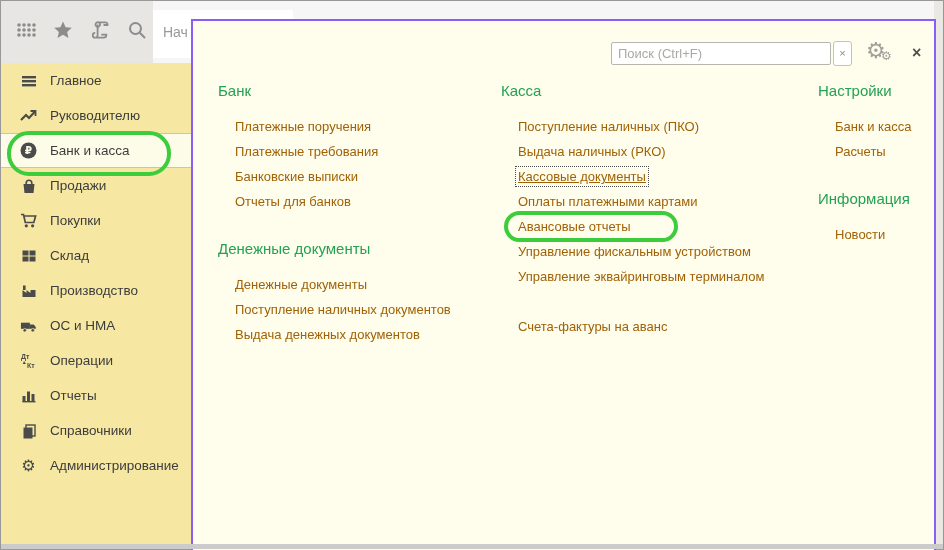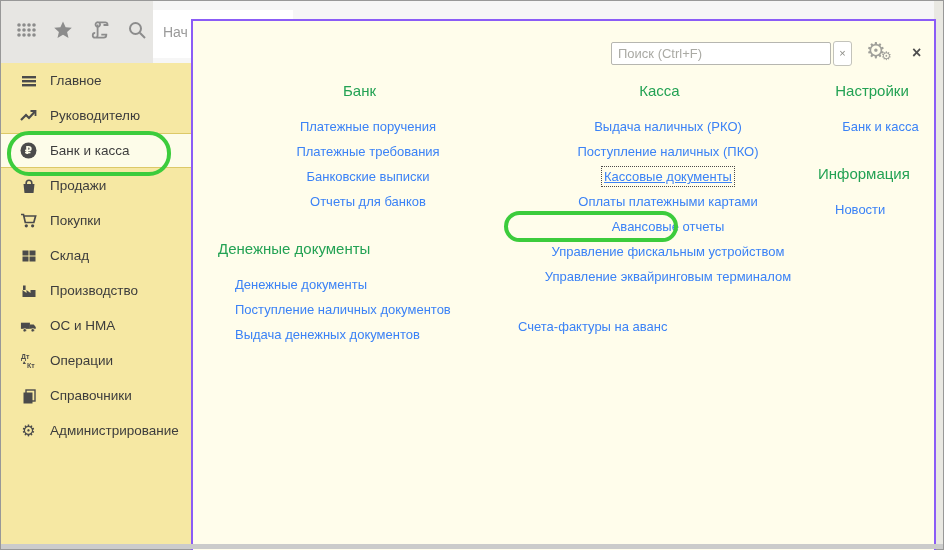--- a/index.html
+++ b/index.html
@@ -105,28 +105,28 @@
 
   .panel-columns {
     position: absolute; left: 25px; top: 60px; right: 12px;
     display: flex;
   }
   .col { flex: 0 0 auto; }
   .col-1 { width: 283px; }
   .col-2 { width: 317px; }
   .col-3 { width: 108px; }
   .sec { margin-top: 25px; }
-  .sec:first-child { margin-top: 0; text-align: center; }
+  .sec:first-child { margin-top: 0; }
   .sec-title {
     color: var(--header-green, #23a254); font-size: 15px; font-weight: normal;
     line-height: 20px; margin-bottom: 13px;
   }
   .sec-items { list-style: none; padding-left: 17px; }
   .menu-item {
-    font-size: 13px; color: #3b82f6; line-height: 25px;
+    font-size: 13px; color: #a16207; line-height: 25px;
     cursor: pointer; white-space: nowrap;
   }
   .menu-item .focused {
     outline: 1px dotted #4a4a4a; outline-offset: 2px; text-decoration: underline;
   }
 
   
   .oval {
     position: absolute; border: 4px solid var(--annotation-green, #3ccc3c);
     border-radius: 20px; pointer-events: none; z-index: 30;
@@ -275,20 +275,33 @@
           <text x="1" y="7" font-size="7" font-weight="bold" fill="#4b4b4b" font-family="Liberation Sans, sans-serif">Дт</text>
           <text x="7" y="15.5" font-size="7" font-weight="bold" fill="#4b4b4b" font-family="Liberation Sans, sans-serif">Кт</text>
           <path d="M4 9 l2 3 l-3.2 0 z" fill="#4b4b4b"></path>
         </svg>
       </span>
       <span>Операции</span>
     </div>
     <div class="side-item">
       <span class="s-icon">
         <svg width="16" height="16" viewBox="0 0 16 16">
+            <g fill="#4b4b4b">
+              <rect x="1.5" y="8" width="3" height="6"></rect>
+              <rect x="6" y="3.5" width="3" height="10.5"></rect>
+              <rect x="10.5" y="6" width="3" height="8"></rect>
+              <rect x="1.5" y="13" width="13" height="1.4"></rect>
+            </g>
+          </svg>
+      </span>
+      <span>Отчеты</span>
+    </div>
+    <div class="side-item">
+      <span class="s-icon">
+        <svg width="16" height="16" viewBox="0 0 16 16">
             <rect x="5" y="2" width="9" height="11" fill="none" stroke="#4b4b4b" stroke-width="1.4"></rect>
             <rect x="2.5" y="4.5" width="9" height="11" fill="#4b4b4b"></rect>
           </svg>
       </span>
       <span>Справочники</span>
     </div>
     <div class="side-item">
       <span class="s-icon">
         <span class="gear-glyph">⚙</span>
       </span>
@@ -328,41 +341,42 @@
             <li class="menu-item"><span>Поступление наличных документов</span></li>
             <li class="menu-item"><span>Выдача денежных документов</span></li>
           </ul>
         </div>
       </div>
 
       <div class="col col-2">
         <div class="sec">
           <h2 class="sec-title">Касса</h2>
           <ul class="sec-items">
+            <li class="menu-item"><span>Поступление наличных (ПКО)</span></li>
             <li class="menu-item"><span>Выдача наличных (РКО)</span></li>
-            <li class="menu-item"><span>Поступление наличных (ПКО)</span></li>
             <li class="menu-item"><span class="focused">Кассовые документы</span></li>
             <li class="menu-item"><span>Оплаты платежными картами</span></li>
             <li class="menu-item"><span>Авансовые отчеты</span></li>
             <li class="menu-item"><span>Управление фискальным устройством</span></li>
             <li class="menu-item"><span>Управление эквайринговым терминалом</span></li>
           </ul>
         </div>
         <div class="sec">
           <ul class="sec-items">
             <li class="menu-item"><span>Счета-фактуры на аванс</span></li>
           </ul>
         </div>
       </div>
 
       <div class="col col-3">
         <div class="sec">
           <h2 class="sec-title">Настройки</h2>
           <ul class="sec-items">
             <li class="menu-item"><span>Банк и касса</span></li>
+            <li class="menu-item"><span>Расчеты</span></li>
           </ul>
         </div>
         <div class="sec">
           <h2 class="sec-title">Информация</h2>
           <ul class="sec-items">
             <li class="menu-item"><span>Новости</span></li>
           </ul>
         </div>
       </div>
 

